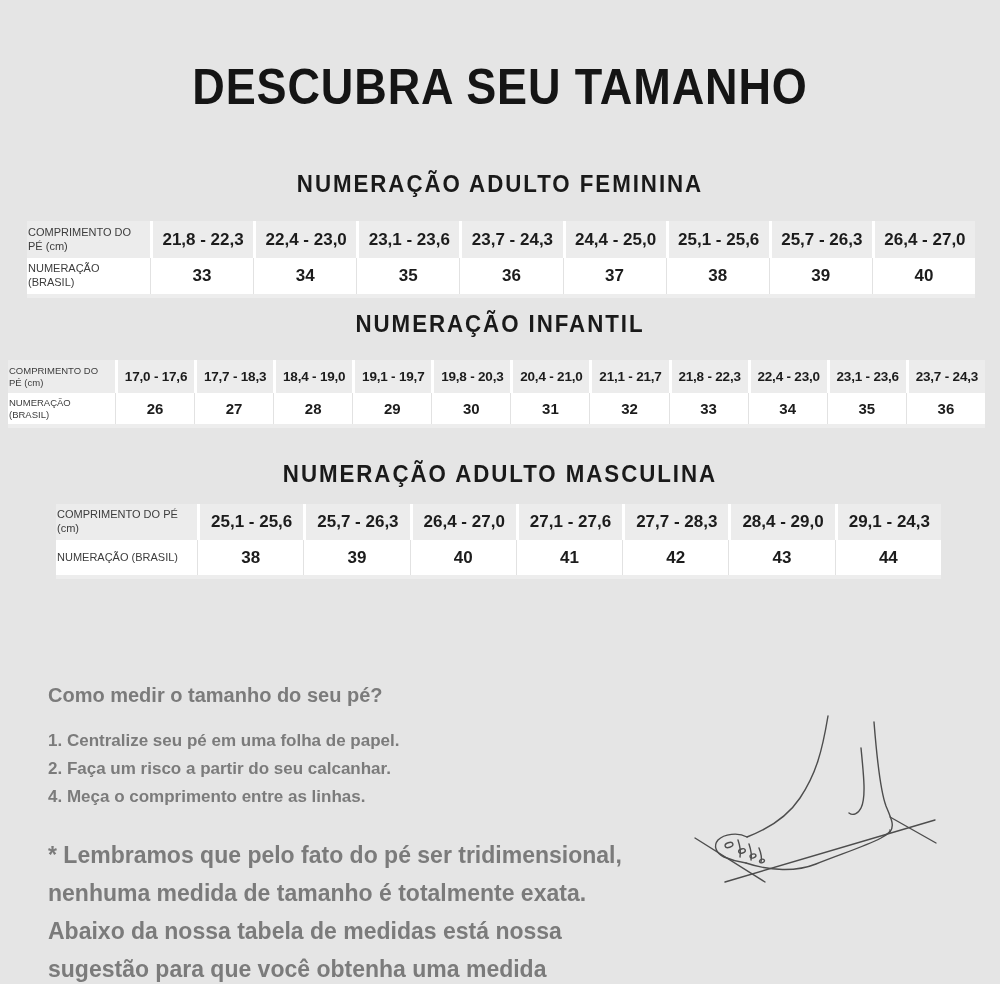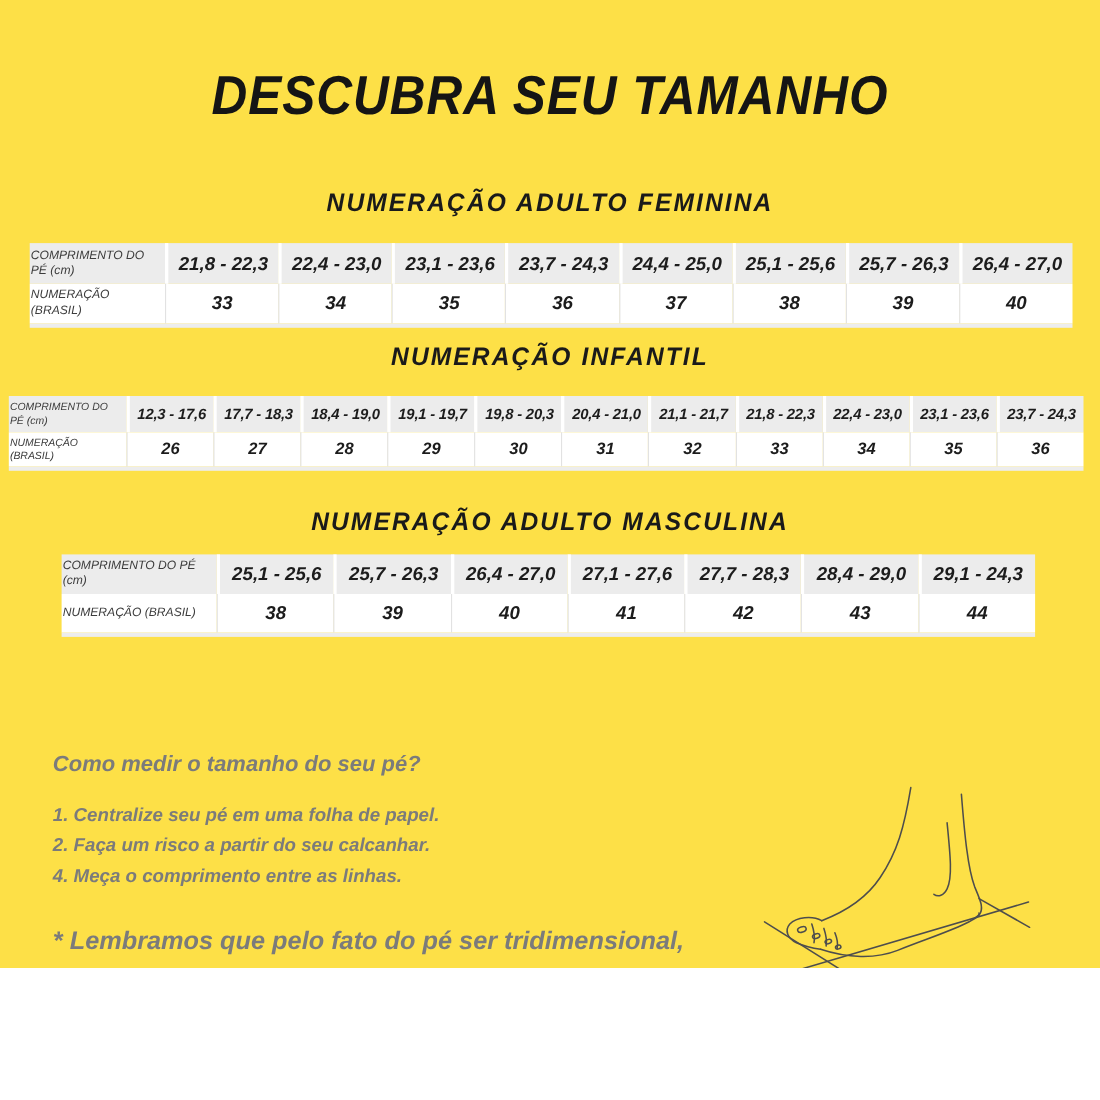--- a/index.html
+++ b/index.html
@@ -1,18 +1,18 @@
 <!DOCTYPE html>
 <html><head>
 <meta charset="utf-8">
 <style>
   * { margin:0; padding:0; box-sizing:border-box; }
   html,body { background:#fff; }
   body { font-family:"Liberation Sans", sans-serif; color:#1c1c1c; }
-  .page { position:relative; width:1000px; height:880px; background:#fde047; overflow:hidden;font-style:italic; }
+  .page { position:relative; width:1000px; height:984px; background:#e5e5e5; overflow:hidden; }
 
   .page-title {
     position:absolute; top:58px; left:0; width:1000px;
     text-align:center; font-size:50px; font-weight:700; color:#151515;
     letter-spacing:1px; transform:scaleX(0.9); transform-origin:center;
     white-space:nowrap;
   }
 
   .section-title {
     position:absolute; left:0; width:1000px; text-align:center;
@@ -107,21 +107,21 @@
 
   <h2 class="section-title" id="title-infantil">NUMERAÇÃO INFANTIL</h2>
 
   <table class="sizes" id="table-infantil">
     <colgroup>
         <col style="width:107px">
       </colgroup>
     <tbody>
         <tr class="row-header">
       <td class="rowlabel">COMPRIMENTO DO PÉ (cm)</td>
-      <td>12,3 - 17,6</td>
+      <td>17,0 - 17,6</td>
       <td>17,7 - 18,3</td>
       <td>18,4 - 19,0</td>
       <td>19,1 - 19,7</td>
       <td>19,8 - 20,3</td>
       <td>20,4 - 21,0</td>
       <td>21,1 - 21,7</td>
       <td>21,8 - 22,3</td>
       <td>22,4 - 23,0</td>
       <td>23,1 - 23,6</td>
       <td>23,7 - 24,3</td>

